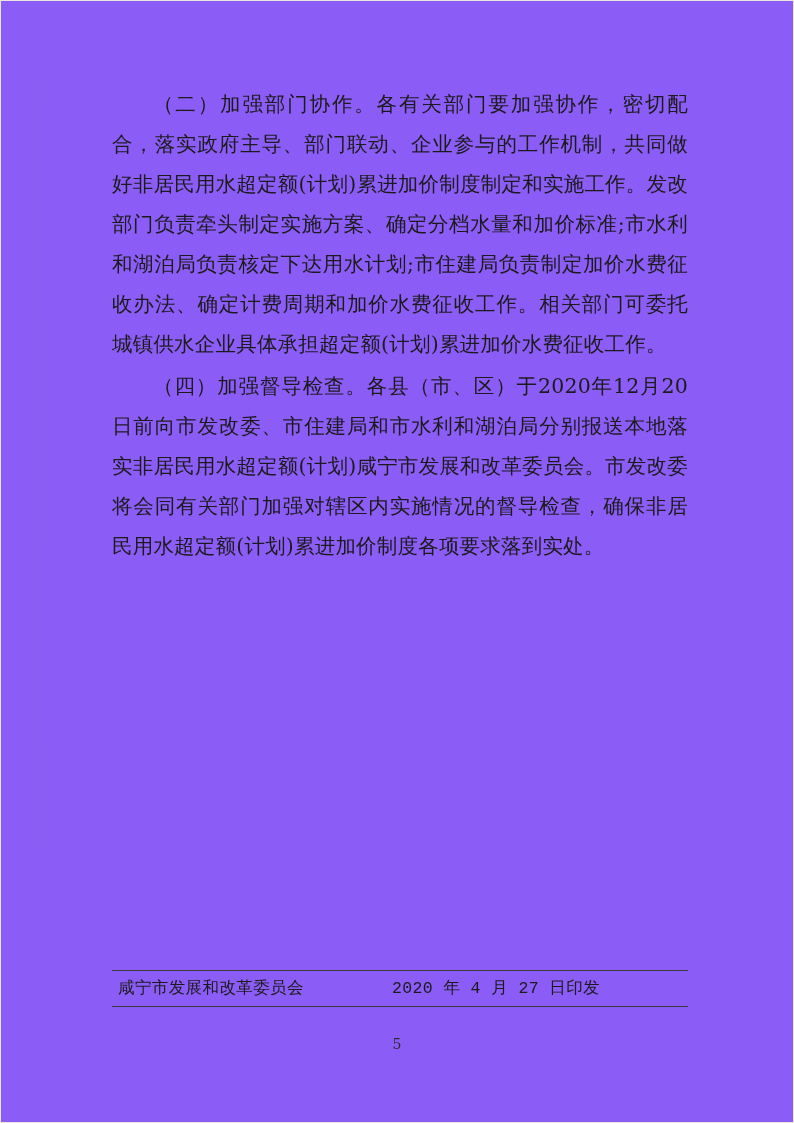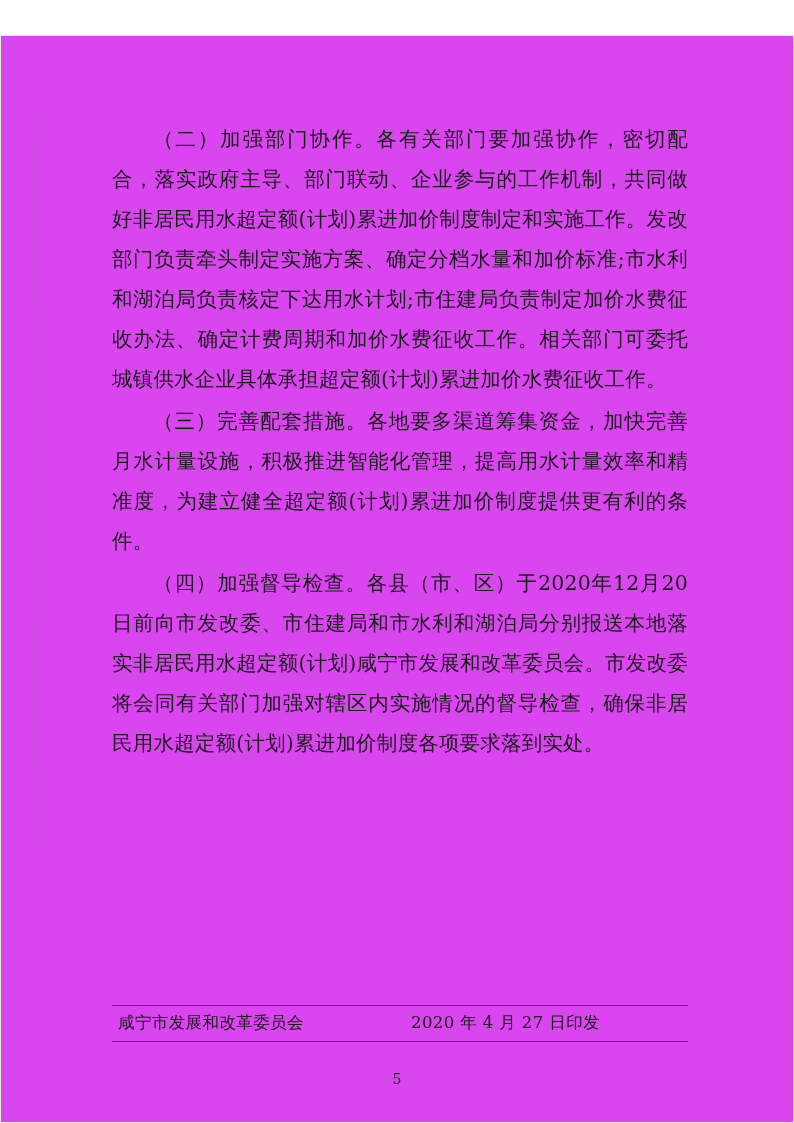--- a/index.html
+++ b/index.html
@@ -12,22 +12,21 @@
     background: #ffffff;
     font-family: "DejaVu Serif", "Liberation Serif", serif;
     position: relative;
     overflow: hidden;
   }
 
   
   .page {
     position: absolute;
     inset: 0;
-    background: #d946ef;
-    margin-top: 35px;
+    background: #8b5cf6;
   }
 
   .page-frame {
     position: absolute;
     left: 0; top: 0; right: 0; bottom: 0;
     box-shadow: inset 0 0 0 1px #e9e6e0;
     pointer-events: none;
   }
 
   
@@ -90,20 +89,21 @@
     border-top: 1.1px solid #3a3a3a;
   }
   .footer-row {
     display: flex;
     justify-content: space-between;
     align-items: flex-start;
     padding: 6px 2px 7px 2px;
     font-size: 16.5px;
     color: #1b1b1b;
     letter-spacing: 0.4px;
+    font-family: Liberation Mono, monospace;
   }
   .footer-left { padding-left: 4px; }
   .footer-right { padding-right: 86px; }
 
   .page-number {
     position: absolute;
     top: 1036px;
     left: 0;
     width: 794px;
     text-align: center;
@@ -118,21 +118,20 @@
 <div class="page">
 
   <div class="page-frame"></div>
   <div class="scan-mark"></div>
 
   <div class="margin-note one"></div>
   <div class="margin-note two"></div>
 
   <div class="content">
     <p class="para">（二）加强部门协作。各有关部门要加强协作，密切配合，落实政府主导、部门联动、企业参与的工作机制，共同做好非居民用水超定额(计划)累进加价制度制定和实施工作。发改部门负责牵头制定实施方案、确定分档水量和加价标准;市水利和湖泊局负责核定下达用水计划;市住建局负责制定加价水费征收办法、确定计费周期和加价水费征收工作。相关部门可委托城镇供水企业具体承担超定额(计划)累进加价水费征收工作。</p>
-    <p class="para">（三）完善配套措施。各地要多渠道筹集资金，加快完善月水计量设施，积极推进智能化管理，提高用水计量效率和精准度，为建立健全超定额(计划)累进加价制度提供更有利的条件。</p>
     <p class="para">（四）加强督导检查。各县（市、区）于2020年12月20日前向市发改委、市住建局和市水利和湖泊局分别报送本地落实非居民用水超定额(计划)咸宁市发展和改革委员会。市发改委将会同有关部门加强对辖区内实施情况的督导检查，确保非居民用水超定额(计划)累进加价制度各项要求落到实处。</p>
   </div>
 
   <div class="footer">
     <div class="footer-rule"></div>
     <div class="footer-row">
       <span class="footer-left">咸宁市发展和改革委员会</span>
       <span class="footer-right">2020 年 4 月 27 日印发</span>
     </div>
     <div class="footer-rule bottom"></div>

